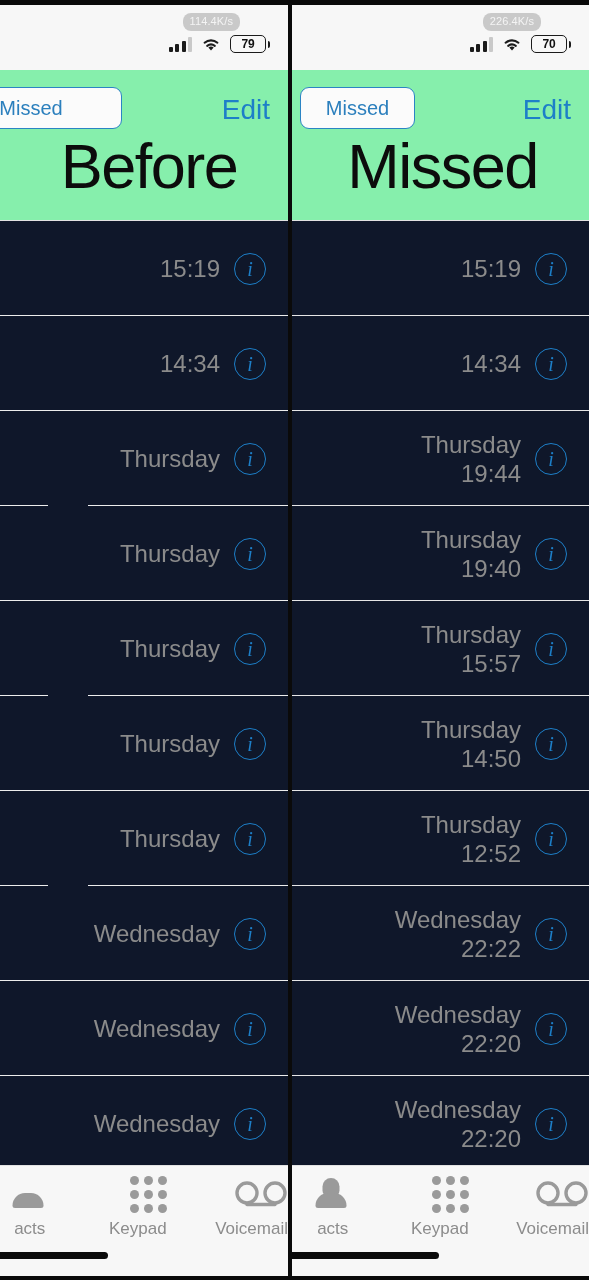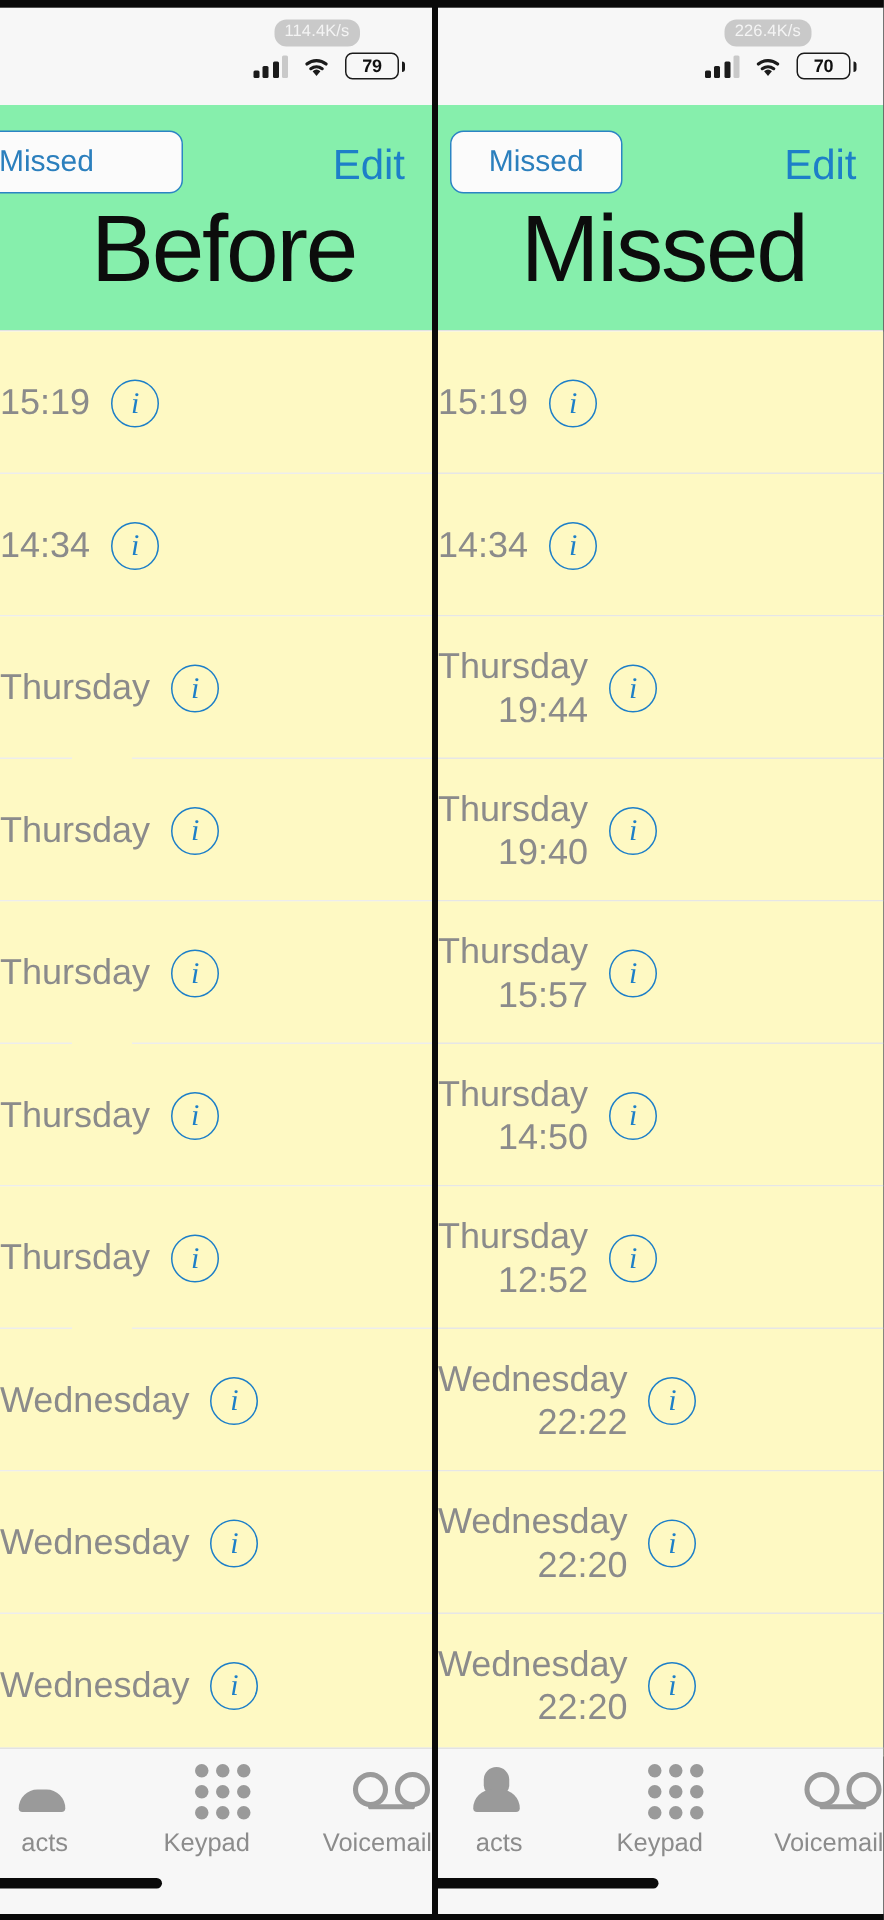--- a/index.html
+++ b/index.html
@@ -82,22 +82,22 @@
   }
   .panel.left .bigtitle  { padding-left:10px; }
   .panel.right .bigtitle { padding-left:4px; }
   .hdr-sep { height:1px; background:#e2e2e2; }
 
   
   .list { position:relative; background:#fff; }
   .row {
     position:relative;
     height:95px;
-    display:flex; align-items:center; 
-    background:#fef9c3;
+    display:flex; align-items:center; justify-content:flex-end;
+    background:#0f172a;
   }
   .row .meta {
     text-align:right; color:#8b8b8b;
     font-size:24px; line-height:29px;
     margin-right:14px;
     white-space:pre-line;
   }
   .info-btn {
     width:32px; height:32px; flex:0 0 32px;
     margin-right:22px;

